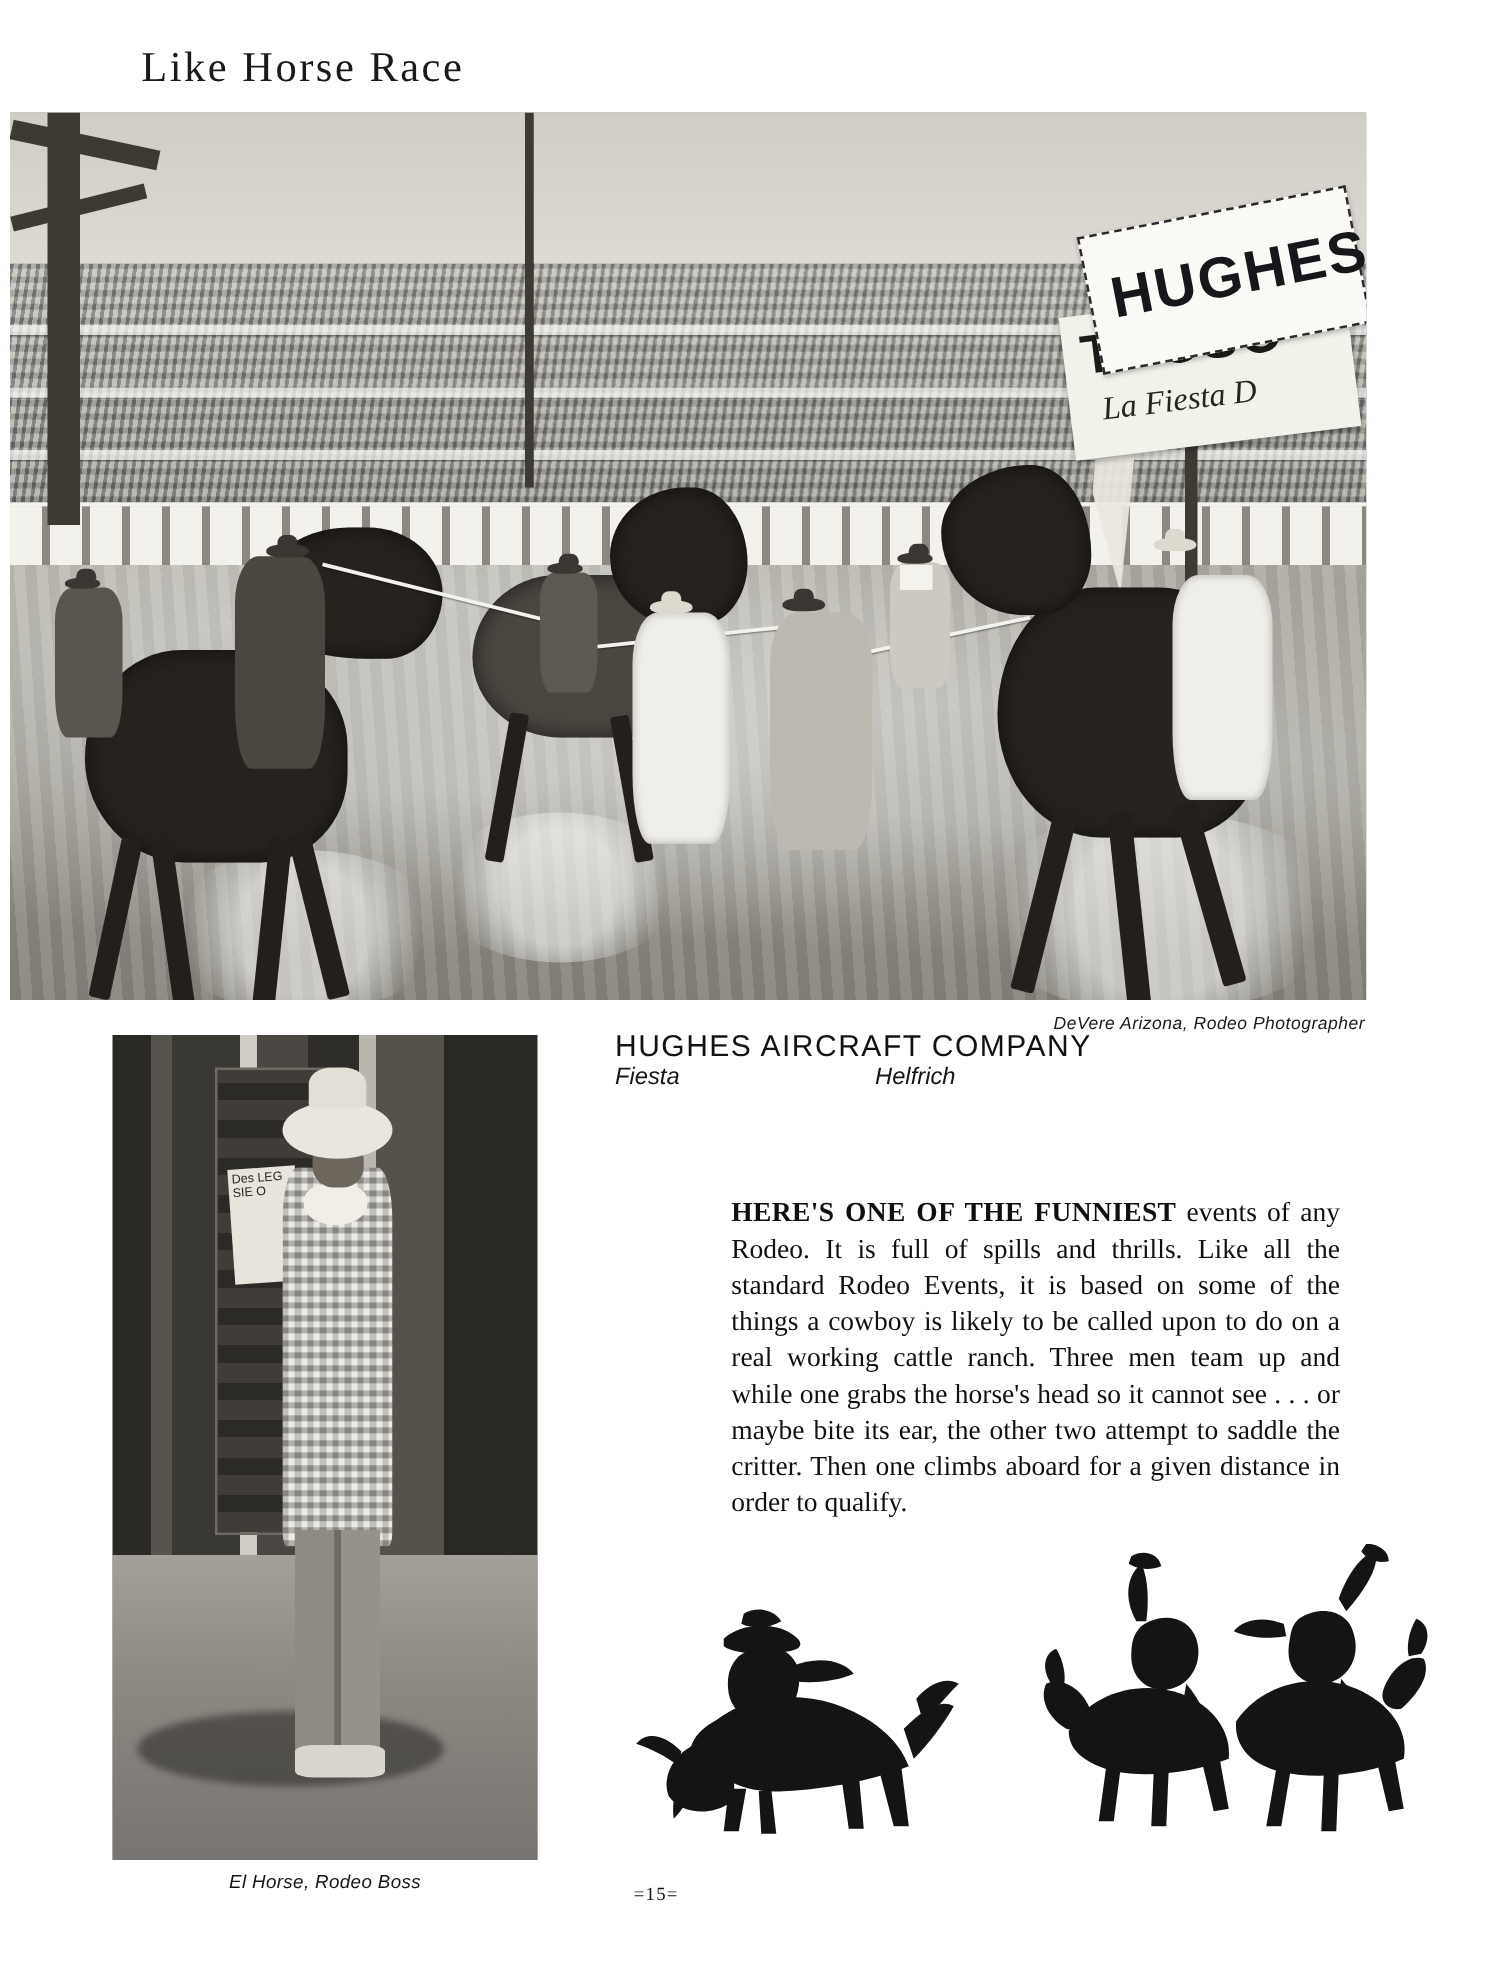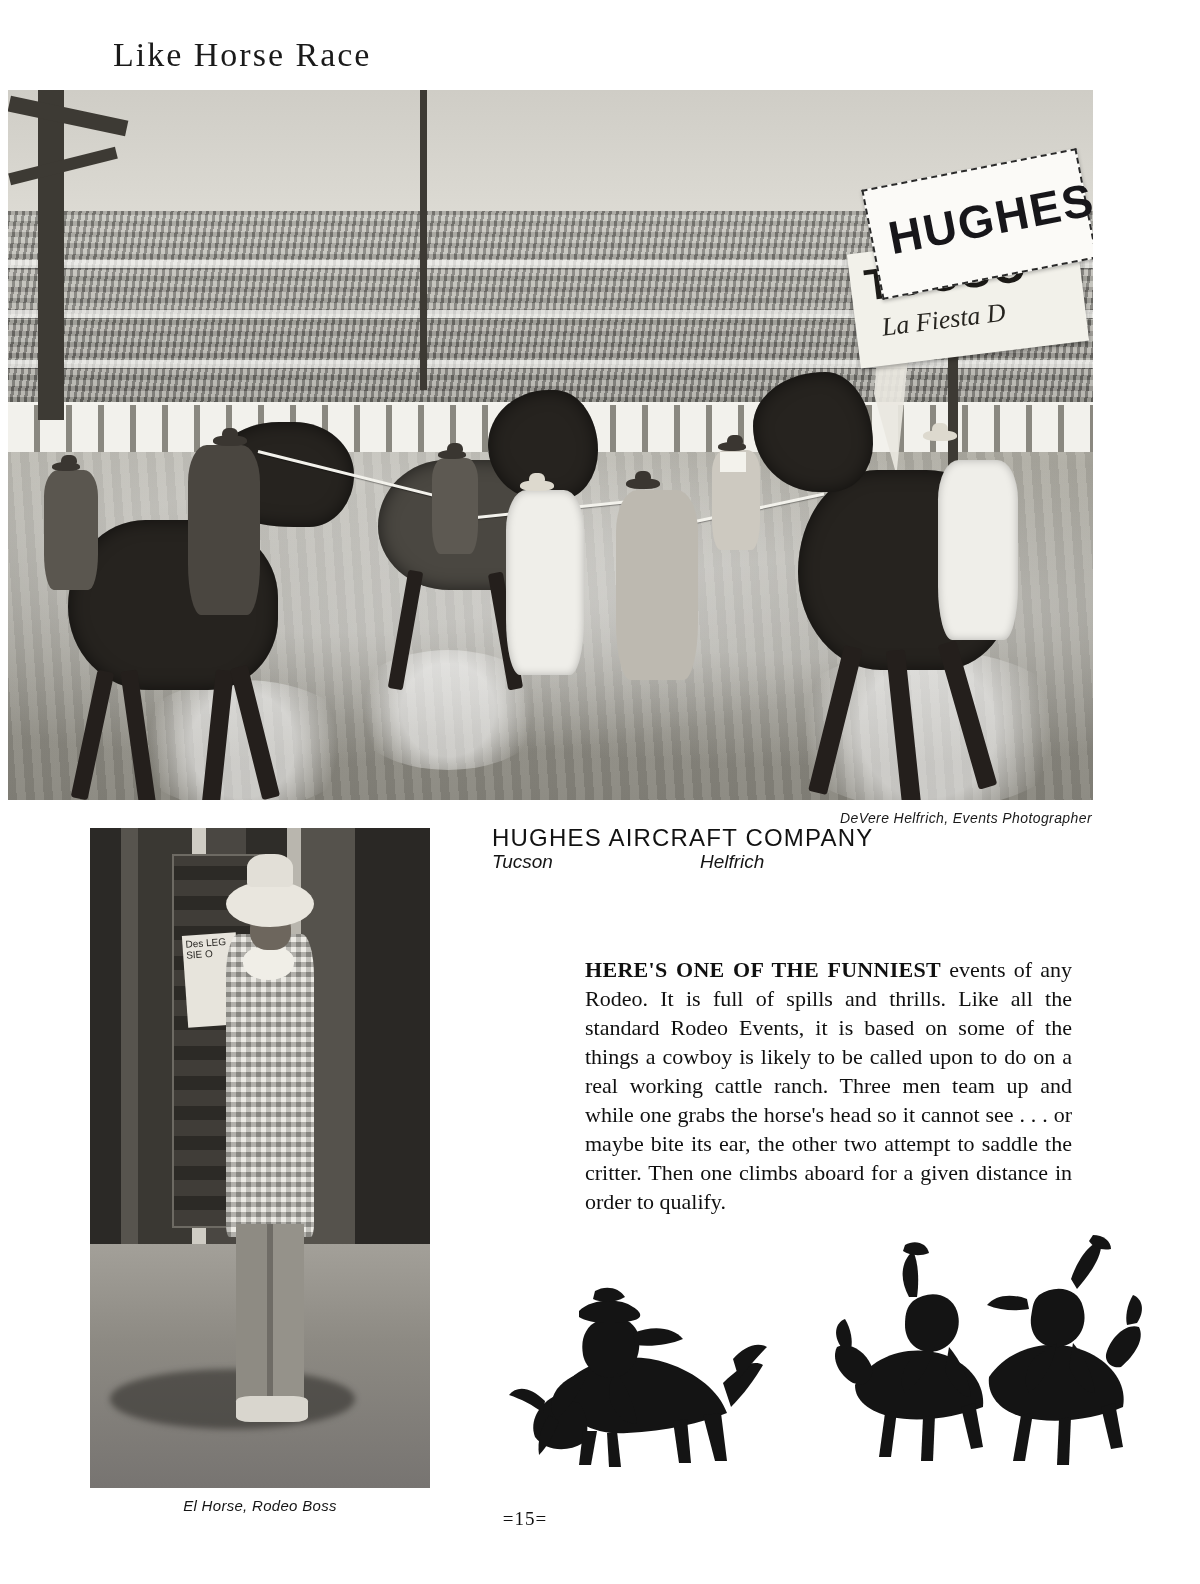--- a/index.html
+++ b/index.html
@@ -380,21 +380,21 @@
   .illo-bronc { left: 825px; top: 1235px; width: 325px; height: 245px; }
 
   
   .page-number {
     position: absolute;
     left: 0;
     top: 1508px;
     width: 1028px;
     text-align: center;
     font-family: "Liberation Serif", serif;
-    font-size: 19px;
+    font-size: 15px;
     letter-spacing: 1px;
     color: #101010;
   }
   .page-number span { padding-left: 22px; }
 </style>
 </head>
 <body>
 
 <div class="page-title">Like Horse Race</div>
 
@@ -472,24 +472,24 @@
 
   <div class="rider" style="left:424px; top:368px; width:46px; height:96px; background:#5d5952;"></div>
   <div class="hat dark" style="left:430px; top:360px; width:28px; height:9px;"></div>
 
   <div class="rider" style="left:704px; top:360px; width:48px; height:100px; background:#cdc9c0;"></div>
   <div class="hat dark" style="left:710px; top:352px; width:28px; height:9px;"></div>
 
   <div style="position:absolute; left:712px; top:362px; width:26px; height:20px; background:#f3f2ec;"></div>
 </div>
 
-<div class="photo-credit">DeVere Helfrich, Events Photographer</div>
+<div class="photo-credit">DeVere Arizona, Rodeo Photographer</div>
 
 <div class="company-name">HUGHES AIRCRAFT COMPANY</div>
-<div class="company-city">Tucson</div>
+<div class="company-city">Fiesta</div>
 <div class="company-state">Helfrich</div>
 
 <div class="portrait">
   <div class="p-wall"></div>
   <div class="p-door"></div>
   <div class="p-sign">Des LEG SIE O</div>
   <div class="p-ground"></div>
   <div class="p-shadow"></div>
   <div class="p-body"></div>
   <div class="p-legs"></div>

